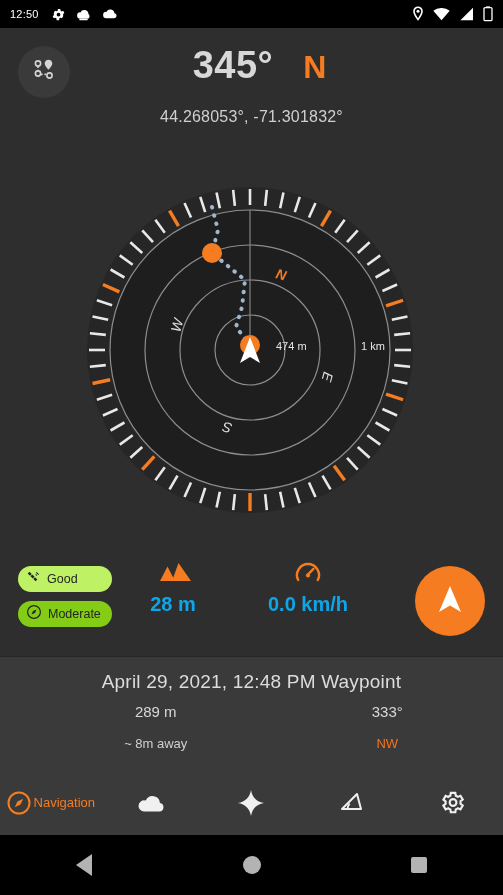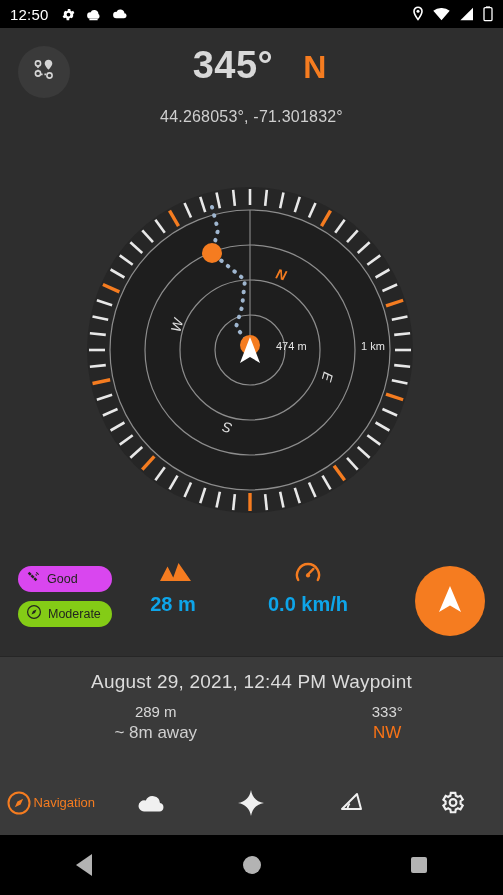--- a/index.html
+++ b/index.html
@@ -9,21 +9,21 @@
     font-family: "Liberation Sans", sans-serif;
     overflow: hidden;
   }
   .screen { position: relative; width: 503px; height: 895px; background: #2e2e2e; }
 
   
   .statusbar {
     position: absolute; top: 0; left: 0; width: 503px; height: 28px;
     background: #000; display: flex; align-items: center; padding: 0 10px;
   }
-  .sb-time { color: #fff; font-size: 15px; letter-spacing: .2px; }
+  .sb-time { color: #fff; font-size: 11px; letter-spacing: .2px; }
   .sb-left-icons { display: flex; align-items: center; gap: 9px; margin-left: 12px; }
   .sb-right { margin-left: auto; display: flex; align-items: center; gap: 9px; }
   .sb-icon { display: inline-flex; align-items: center; justify-content: center; }
 
   
   .header { position: absolute; top: 28px; left: 0; width: 503px; height: 112px; }
   .route-btn {
     position: absolute; left: 18px; top: 18px; width: 52px; height: 52px;
     border-radius: 50%; background: #3a3a3a;
     display: flex; align-items: center; justify-content: center;
@@ -48,21 +48,21 @@
   .lbl-474 { left: 191px; top: 155px; }
   .lbl-1km { left: 276px; top: 155px; }
 
   
   .metrics { position: absolute; left: 0; top: 548px; width: 503px; height: 108px; }
   .badges { position: absolute; left: 18px; top: 18px; display: flex; flex-direction: column; gap: 9px; }
   .badge {
     display: flex; align-items: center; gap: 6px;
     border-radius: 13px; padding: 4px 11px 4px 8px; height: 26px;
   }
-  .badge-good { background: #d946ef; }
+  .badge-good { background: #bef264; }
   .badge-moderate { background: #84cc16; }
   .badge-label { font-size: 12.5px; color: #23251f; }
   .metric { position: absolute; text-align: center; width: 120px; }
   .metric-alt { left: 113px; top: 12px; }
   .metric-speed { left: 248px; top: 12px; }
   .metric-icon { height: 28px; display: flex; align-items: center; justify-content: center; }
   .metric-value { margin-top: 5px; font-size: 20px; font-weight: bold; color: #0ea5e9; }
   .fab {
     position: absolute; right: 18px; top: 18px; width: 70px; height: 70px;
     border-radius: 50%; background: #F57C20;
@@ -73,21 +73,21 @@
   .waypoint {
     position: absolute; left: 0; top: 656px; width: 503px; height: 114px;
     background: #3a3a3a; border-top: 1px solid #262626;
   }
   .wp-title {
     text-align: center; color: #dcdcdc; font-size: 19px; padding-top: 14px; letter-spacing: .2px;
   }
   .wp-cols { display: flex; margin-top: 10px; padding-left: 40px; }
   .wp-col { flex: 1; text-align: center; }
   .wp-primary { font-size: 15px; color: #d8d8d8; }
-  .wp-secondary { font-size: 17px; color: #d0d0d0; margin-top: 3px; }
+  .wp-secondary { font-size: 13px; color: #d0d0d0; margin-top: 16px; }
   .wp-secondary.accent { color: #f97316; }
 
   
   .bottomnav {
     position: absolute; left: 0; top: 770px; width: 503px; height: 65px;
     background: #3a3a3a; display: flex; align-items: center;
   }
   .nav-item {
     flex: 1; display: flex; flex-direction: row; align-items: center; justify-content: center;
     height: 100%; gap: 2px;
@@ -321,21 +321,21 @@
     <div class="fab">
       <span>
         <svg width="30" height="32" viewBox="0 0 30 32">
           <path fill="#fff" d="M15 3 L26 29 L15 22.5 L4 29 Z"></path>
         </svg>
       </span>
     </div>
   </div>
 
   <div class="waypoint">
-    <div class="wp-title">August 29, 2021, 12:44 PM Waypoint</div>
+    <div class="wp-title">April 29, 2021, 12:48 PM Waypoint</div>
     <div class="wp-cols">
       <div class="wp-col">
         <div class="wp-primary">289 m</div>
         <div class="wp-secondary">~ 8m away</div>
       </div>
       <div class="wp-col">
         <div class="wp-primary">333°</div>
         <div class="wp-secondary accent">NW</div>
       </div>
     </div>

